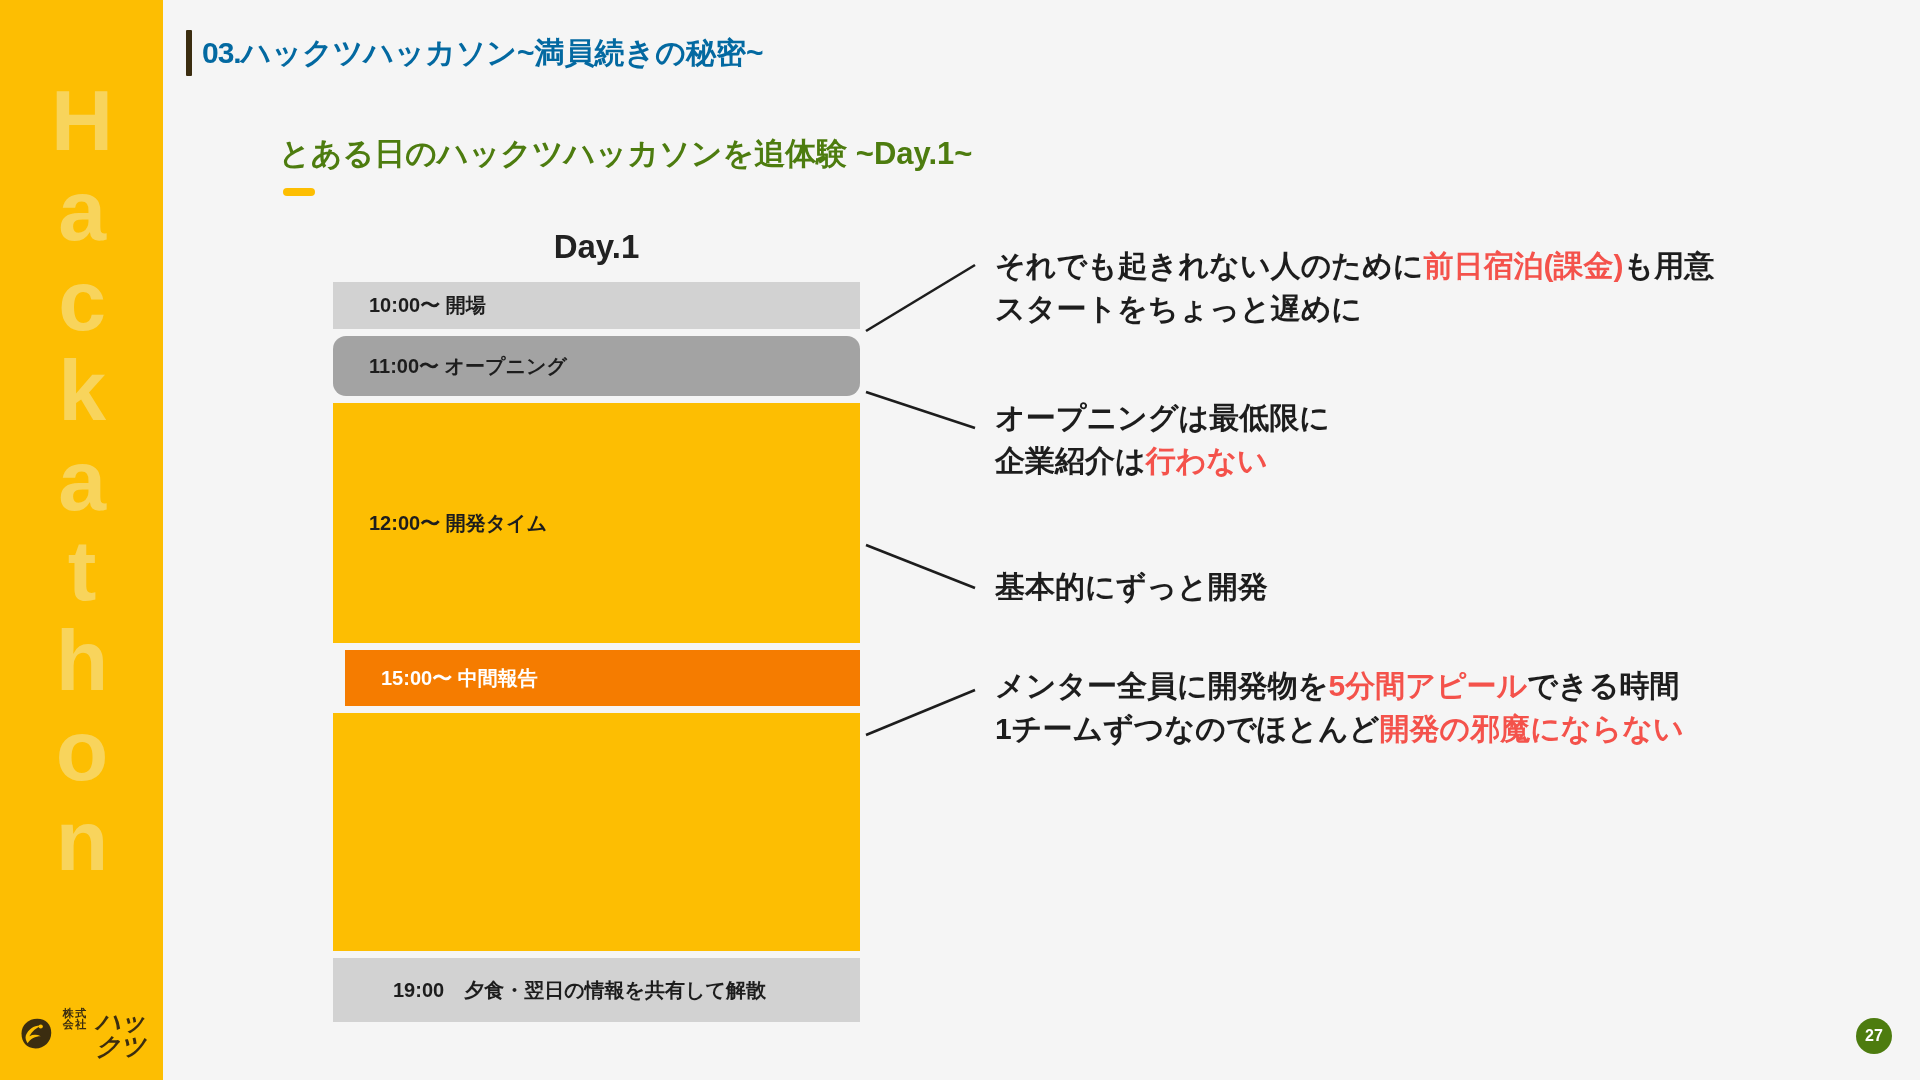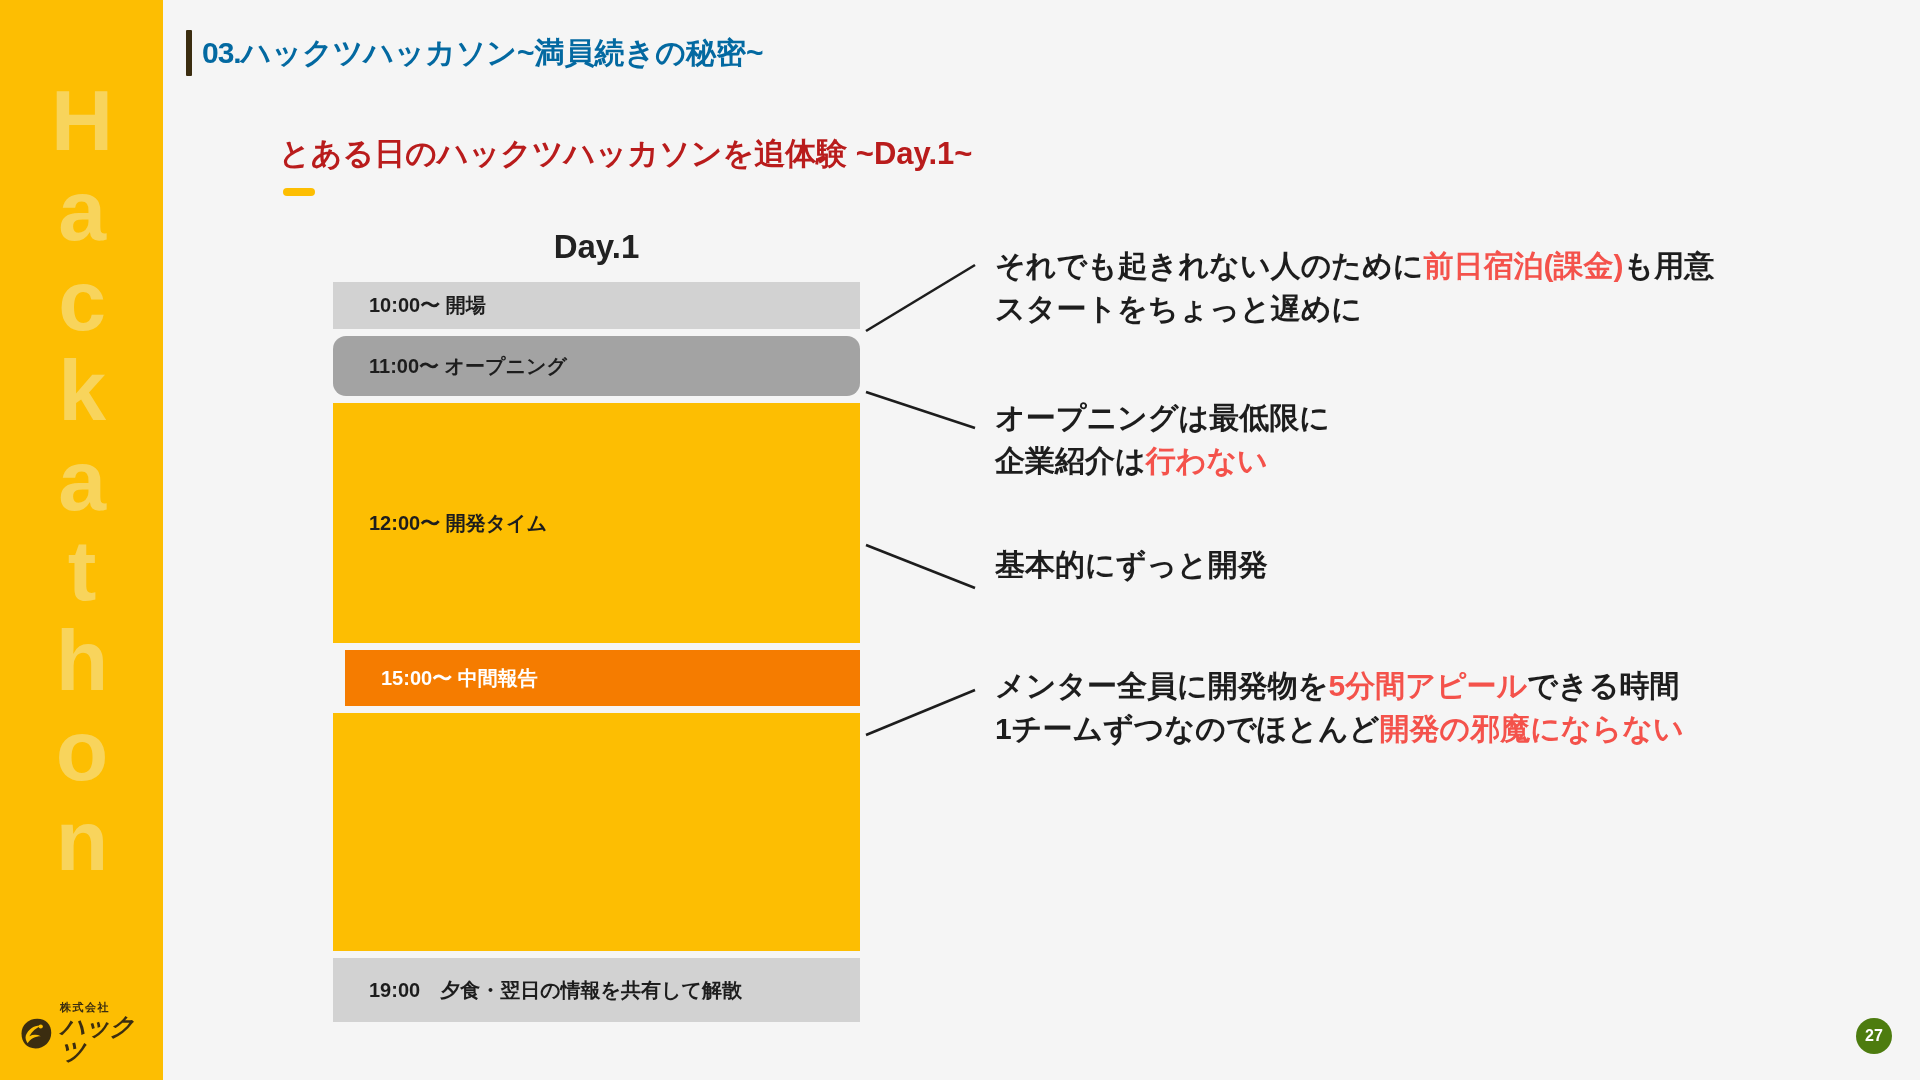--- a/index.html
+++ b/index.html
@@ -59,22 +59,23 @@
     align-items: center;
     gap: 7px;
   }
   .logo-mark {
     width: 35px;
     height: 35px;
     flex: none;
   }
   .logo-text {
     display: flex;
-    flex-direction: column;
+    flex-direction: row;
     line-height: 1;
+    text-align: center;
   }
   .logo-kabushiki {
     font-size: 11px;
     font-weight: 800;
     color: #3b2d10;
     letter-spacing: 1.5px;
   }
   .logo-name {
     font-size: 25px;
     font-weight: 800;
@@ -109,21 +110,21 @@
   .title-num {
     letter-spacing: -1px;
   }
 
   .subtitle {
     position: absolute;
     left: 279px;
     top: 133px;
     font-size: 31px;
     font-weight: 700;
-    color: #b91c1c;
+    color: #4d7c0f;
     white-space: nowrap;
   }
   .subtitle-accent {
     position: absolute;
     left: 283px;
     top: 188px;
     width: 32px;
     height: 8px;
     background: #FDBE02;
     border-radius: 5px;
@@ -251,41 +252,41 @@
       </div>
       <div class="tl-gap"></div>
       <div class="tl-row" style="height: 56px; background: rgb(245, 124, 0); margin-left: 12px;">
         <div class="tl-label" style="color: rgb(255, 255, 255);">15:00〜 中間報告</div>
       </div>
       <div class="tl-gap"></div>
       <div class="tl-row" style="height: 238px; background: rgb(253, 190, 2);">
         <div class="tl-label" style="color: rgb(29, 29, 29);"></div>
       </div>
       <div class="tl-gap"></div>
-      <div class="tl-row" style="height: 64px; background: rgb(210, 210, 210);">
+      <div class="tl-row" style="height: 64px; background: rgb(210, 210, 210); padding-left: 24px;">
         <div class="tl-label" style="color: rgb(29, 29, 29);">19:00　夕食・翌日の情報を共有して解散</div>
       </div>
     </div>
 
   <svg class="leaders">
     <line x1="866" y1="331" x2="975" y2="265" stroke="#1d1d1d" stroke-width="2.6"></line>
     <line x1="866" y1="392" x2="975" y2="428" stroke="#1d1d1d" stroke-width="2.6"></line>
     <line x1="866" y1="545" x2="975" y2="588" stroke="#1d1d1d" stroke-width="2.6"></line>
     <line x1="866" y1="735" x2="975" y2="690" stroke="#1d1d1d" stroke-width="2.6"></line>
   </svg>
 
   <div class="ann" style="left:995px; top:245px;" id="ann-0">
       <div><span>それでも起きれない人のために</span><span class="hl">前日宿泊(課金)</span><span>も用意</span></div>
       <div><span>スタートをちょっと遅めに</span></div>
     </div>
   <div class="ann" style="left:995px; top:397px;" id="ann-1">
       <div><span>オープニングは最低限に</span></div>
       <div><span>企業紹介は</span><span class="hl">行わない</span></div>
     </div>
-  <div class="ann" style="left:995px; top:544px;" id="ann-2">
+  <div class="ann" style="left:995px; top:566px;" id="ann-2">
       <div><span>基本的にずっと開発</span></div>
     </div>
   <div class="ann" style="left:995px; top:665px;" id="ann-3">
       <div><span>メンター全員に開発物を</span><span class="hl">5分間アピール</span><span>できる時間</span></div>
       <div><span>1チームずつなのでほとんど</span><span class="hl">開発の邪魔にならない</span></div>
     </div>
 
   <div class="page-badge">27</div>
 
 </div>

